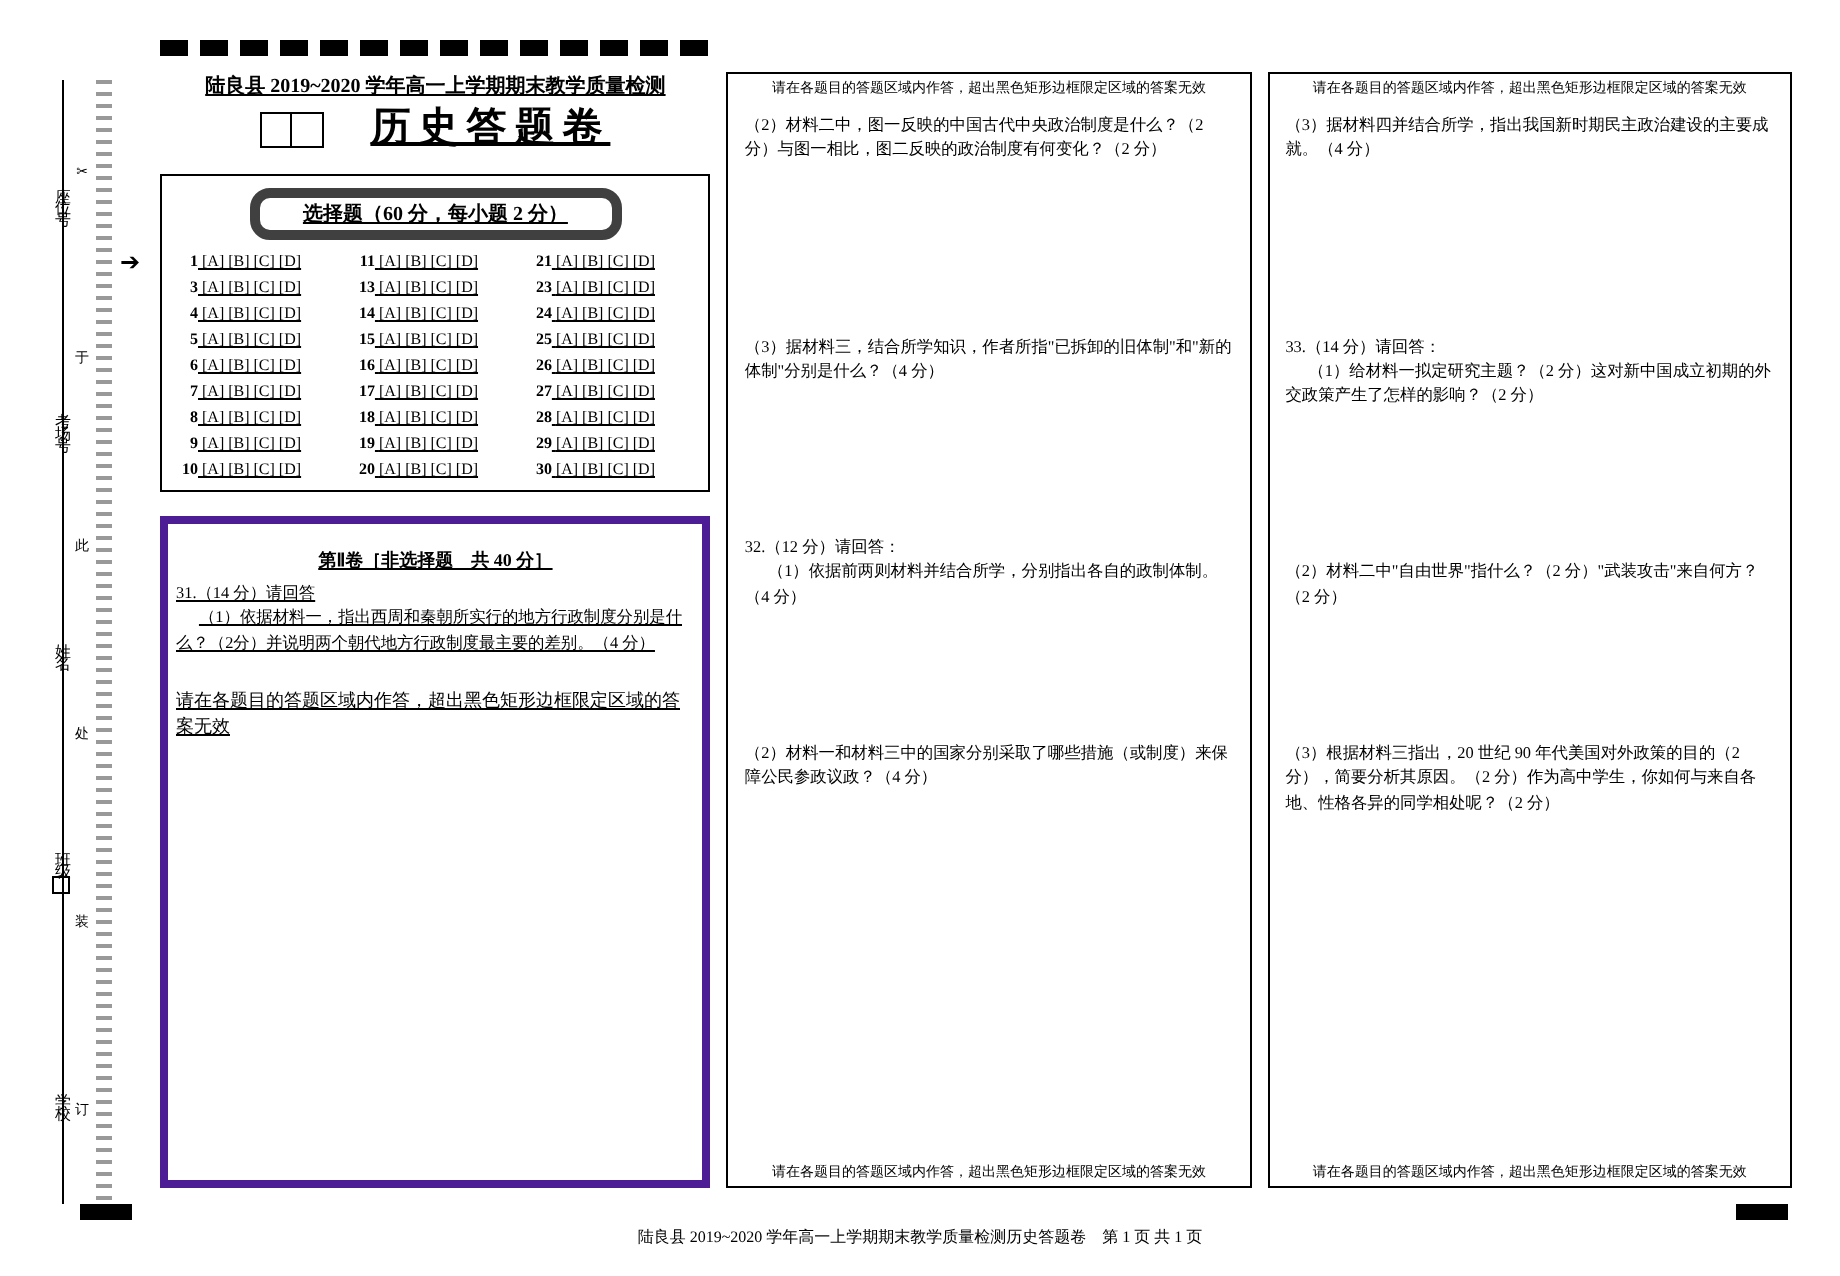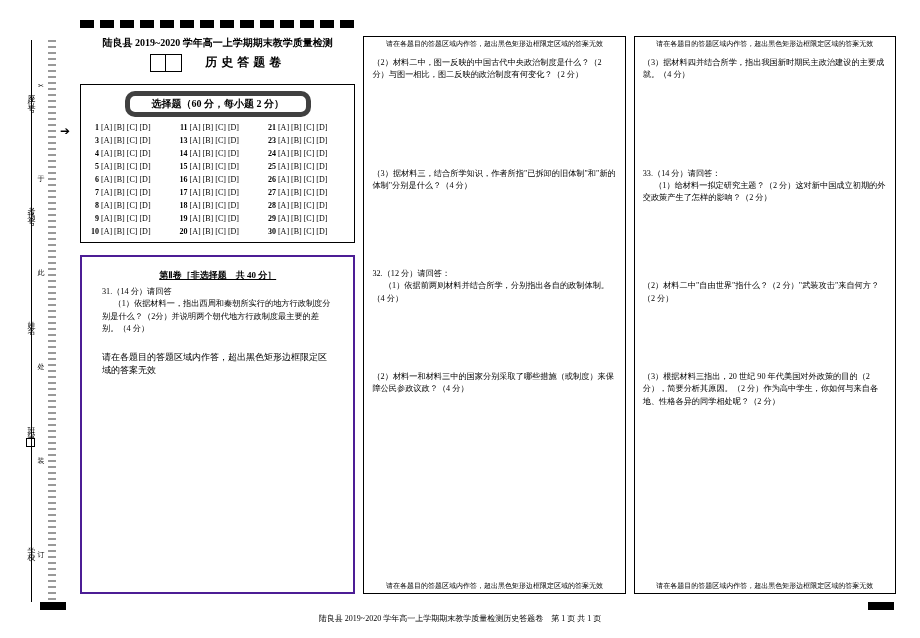--- a/index.html
+++ b/index.html
@@ -66,35 +66,35 @@
     overflow:hidden;
   }
   .panel .hint { position:absolute; bottom:2px; left:0; right:0; text-align:center; font-size:7px;}
   .panel .hint-top { position:absolute; top:2px; left:0; right:0; text-align:center; font-size:7px;}
   
   .hdr-block { text-align:center; }
   .hdr-title-school { font-size:10px; font-weight:bold; }
   .hdr-boxes { display:flex; justify-content:center; gap:0; margin:4px 0 2px 0;}
   .hdr-boxes span { width:16px; height:18px; border:1px solid #000;}
   .hdr-boxes span + span { border-left:none;}
-  .hdr-bold { font-size:12px; font-weight:bold; letter-spacing:4px;margin-left:17px; }
+  .hdr-bold { font-size:20px; font-weight:bold; letter-spacing:4px;margin-left:17px; }
   .hdr-sub { font-size:8px;}
   .arrow-row { position:absolute; left:-20px; top:88px; font-size:12px;}
   
   .choice-panel { border:1px solid #000; padding:6px 4px 4px 4px; margin-top:4px; flex:0 0 auto;}
   .choice-title {
     display:block; text-align:center; font-weight:bold; font-size:10px;
     border:5px solid #404040; border-radius:10px; width:70%; margin:0 auto 4px auto; padding:1px 0;
   }
   .choice-grid { width:100%; font-size:8px; border-collapse:collapse;}
   .choice-grid td { padding:2px 2px; white-space:nowrap;}
   .num { font-weight:bold; display:inline-block; width:12px; text-align:right;}
   .opts { letter-spacing:0px; }
   
-  .panel-free { border:2px solid #4c1d95; padding:6px 20px; flex:1; margin-top:6px; position:relative;}
+  .panel-free { border:4px solid #4c1d95; padding:6px 4px; flex:1; margin-top:6px; position:relative;}
   .pII-title { text-align:center; font-weight:bold; text-decoration:underline; font-size:9px; margin:6px 0 4px 0;}
   .qblock { font-size:8.2px; line-height:1.5; margin-bottom:16px; }
   .qblock .ind { display:block; text-indent:1.4em; }
   .footer { position:absolute; bottom:14px; left:0; right:0; text-align:center; font-size:8px;}
 </style>
 </head>
 <body>
 <div class="page">
 
 <div class="top-marks">
@@ -146,21 +146,21 @@
     </div>
   </div>
   <div class="seg">
         <div class="line"></div>
         <span class="vlabel">学校</span>
       </div>
 </div>
 
 <div class="cols">
 
-  <div class="col first" style="position:relative;">
+  <div class="col first" style="position:relative;text-decoration:underline;">
     <div class="hdr-block">
       <div class="hdr-title-school">陆良县 2019~2020 学年高一上学期期末教学质量检测</div>
       <div style="display:flex;align-items:center;justify-content:center;gap:6px;">
         <span class="arrow-row">➔</span>
         <div class="hdr-boxes">
               <span></span>
               <span></span>
             </div>
         <div class="hdr-bold">历史答题卷</div>
       </div>

